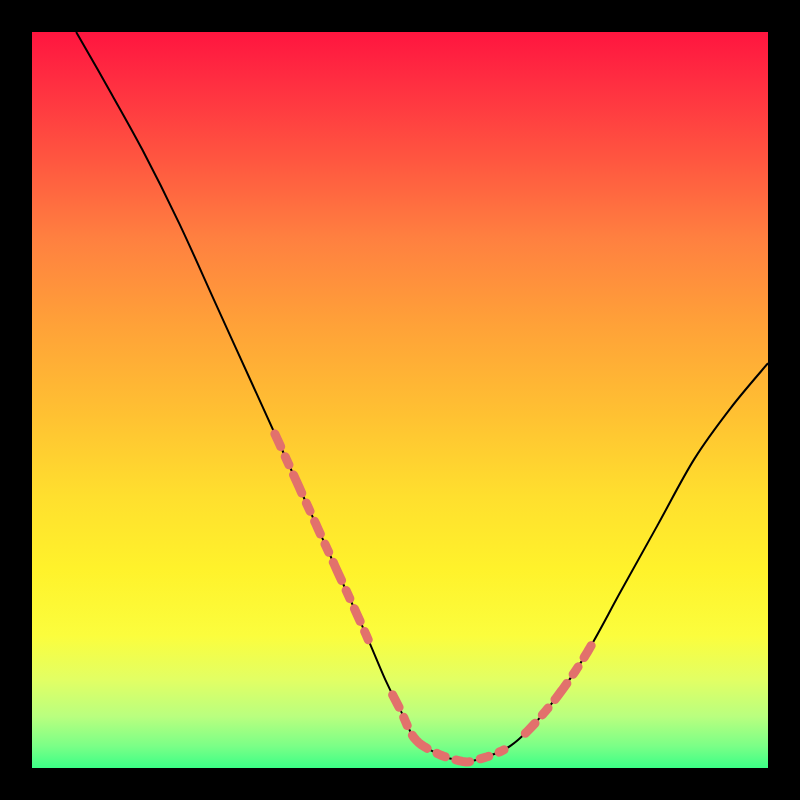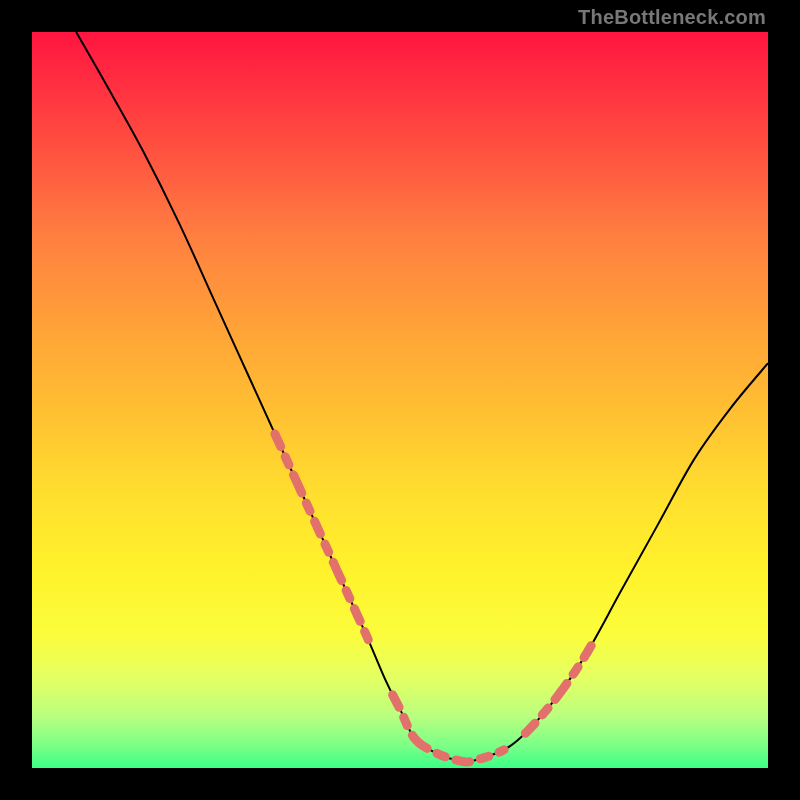--- a/index.html
+++ b/index.html
@@ -60,21 +60,20 @@
     position: absolute;
     inset: 0;
     width: 736px;
     height: 736px;
   }
 </style>
 </head>
 <body>
 
 <div class="frame">
-  <div class="watermark">TheBottleneck.com</div>
 
   <div class="plot">
     <div class="gradient-bg"></div>
 
     <svg class="curve" viewBox="0 0 736 736" preserveAspectRatio="none">
       <path id="curve-path" fill="none" stroke-width="2" stroke="#000000" d="M 44.16 0 C 49.06666666666666 8.586666666666664 62.56000000000001 31.893333333333317 73.60000000000001 51.51999999999998 C 84.64000000000001 71.14666666666665 98.13333333333333 94.45333333333332 110.39999999999999 117.75999999999999 C 122.66666666666666 141.06666666666666 134.93333333333334 165.60000000000002 147.20000000000002 191.36 C 159.4666666666667 217.12 171.73333333333335 245.33333333333334 184 272.32 C 196.26666666666665 299.3066666666667 208.53333333333333 326.2933333333333 220.79999999999998 353.28 C 233.06666666666663 380.26666666666665 245.3333333333333 407.25333333333333 257.59999999999997 434.24 C 269.8666666666666 461.2266666666667 282.1333333333334 488.21333333333337 294.40000000000003 515.2 C 306.6666666666667 542.1866666666667 321.38666666666666 574.0799999999999 331.2 596.16 C 341.0133333333333 618.24 347.14666666666665 634.1866666666667 353.28 647.6800000000001 C 359.4133333333333 661.1733333333334 363.0933333333333 667.3066666666667 368 677.12 C 372.9066666666667 686.9333333333333 376.5866666666667 699.1999999999999 382.72 706.56 C 388.85333333333335 713.92 397.44 717.5999999999999 404.8 721.28 C 412.16 724.96 420.74666666666667 727.4133333333333 426.88 728.64 C 433.0133333333333 729.8666666666667 433.0133333333333 731.0933333333334 441.59999999999997 728.64 C 450.1866666666666 726.1866666666666 466.1333333333334 722.5066666666667 478.40000000000003 713.92 C 490.6666666666667 705.3333333333333 502.9333333333333 691.84 515.1999999999999 677.12 C 527.4666666666666 662.4 539.7333333333333 645.2266666666667 552 625.6 C 564.2666666666667 605.9733333333334 576.5333333333334 581.44 588.8000000000001 559.36 C 601.0666666666667 537.28 613.3333333333334 515.2 625.6 493.12 C 637.8666666666667 471.04 650.1333333333333 446.50666666666666 662.4 426.88 C 674.6666666666666 407.25333333333333 686.9333333333333 391.3066666666667 699.1999999999999 375.36 C 711.4666666666666 359.41333333333336 729.8666666666667 338.56 736 331.2"></path>
       <g id="dash-group">
           <path d="M 242.891357421875 401.8809814453125 L 245.29371643066406 407.1661376953125 L 247.696044921875 412.4512939453125 L 250.09840393066406 417.7364501953125 L 252.50074768066406 423.0216369628906 L 254.90310668945312 428.3067932128906 L 257.3054504394531 433.5919494628906 L 259.7077941894531 438.87713623046875 L 262.1101379394531 444.16229248046875 L 264.5124816894531 449.44744873046875 L 266.9148254394531 454.73260498046875 L 269.3171691894531 460.01776123046875 L 271.7195129394531 465.30291748046875 L 274.1218566894531 470.5881042480469 L 276.52423095703125 475.873291015625 L 278.92657470703125 481.158447265625 L 281.32891845703125 486.443603515625 L 283.7312316894531 491.7287292480469 L 286.1335754394531 497.013916015625 L 288.53594970703125 502.299072265625 L 290.93829345703125 507.5842590332031 L 293.34063720703125 512.8694458007812 L 295.7451477050781 518.1536254882812 L 298.1513977050781 523.43701171875 L 300.5608215332031 528.7189331054688 L 302.9723205566406 533.9998779296875 L 305.3847351074219 539.2804565429688 L 307.7977600097656 544.5607299804688 L 310.2108154296875 549.841064453125 L 312.62384033203125 555.121337890625 L 315.0343017578125 560.4027709960938 L 317.44268798828125 565.6851806640625 L 319.8480529785156 570.968994140625 L 322.2481384277344 576.2551879882812 L 324.6422424316406 581.5441284179688 L 327.0285949707031 586.8365478515625 L 329.40460205078125 592.133544921875 L 331.7659606933594 597.4371337890625 L 334.1015930175781 602.7520751953125 L 336.4084777832031 608.07958984375 L 338.688232421875 613.4188232421875" fill="none" stroke="#e2716c" stroke-width="9" stroke-linecap="round" stroke-dasharray="14 11 9 11 20 11 9 11"></path>
           <path d="M 360.62811279296875 662.8630981445312 L 362.31494140625 666.1152954101562 L 364.0131530761719 669.3616333007812 L 365.70458984375 672.6115112304688 L 367.3729553222656 675.8732299804688 L 368.9884338378906 679.1613159179688 L 370.5000915527344 682.4984741210938 L 371.94891357421875 685.8634643554688 L 373.37921142578125 689.2364501953125 L 374.8301696777344 692.6005249023438 L 376.34576416015625 695.9358520507812 L 377.97576904296875 699.2166137695312 L 379.7792053222656 702.4049072265625 L 381.8316345214844 705.4380493164062 L 384.206298828125 708.2252197265625 L 386.86907958984375 710.7393188476562 L 389.75830078125 712.9900512695312 L 392.8163146972656 715.0064086914062 L 395.99102783203125 716.8341674804688 L 399.2391052246094 718.5286254882812 L 402.52227783203125 720.154541015625 L 405.8089904785156 721.773193359375 L 409.15423583984375 723.2659912109375 L 412.5661315917969 724.5999755859375 L 416.03009033203125 725.79248046875 L 419.5359802246094 726.8552856445312 L 423.0777587890625 727.7915649414062 L 426.6523132324219 728.5936279296875 L 430.2216491699219 729.4170532226562 L 433.8224182128906 730.0496215820312 L 437.458984375 729.6800537109375 L 441.0157165527344 728.8047485351562 L 444.5445861816406 727.8201904296875 L 448.0755615234375 726.8433837890625 L 451.59637451171875 725.8303833007812 L 455.09844970703125 724.7543334960938 L 458.5740661621094 723.5958862304688 L 462.014892578125 722.3380737304688 L 465.41180419921875 720.9661865234375 L 468.7528991699219 719.4638061523438 L 472.0239562988281 717.814453125" fill="none" stroke="#e2716c" stroke-width="9" stroke-linecap="round" stroke-dasharray="14 11 9 11 20 11 9 11"></path>
           <path d="M 493.3324890136719 701.2894287109375 L 495.295166015625 699.3463134765625 L 497.2310485839844 697.3765258789062 L 499.1422119140625 695.3826904296875 L 501.0304870605469 693.3672485351562 L 502.8983459472656 691.332763671875 L 504.74737548828125 689.2813110351562 L 506.5791320800781 687.2142333984375 L 508.39654541015625 685.1347045898438 L 510.1993713378906 683.0424194335938 L 511.99053955078125 680.9401245117188 L 513.770751953125 678.8285522460938 L 515.541015625 676.7086791992188 L 517.2978515625 674.5776977539062 L 519.0379028320312 672.432861328125 L 520.7625732421875 670.2758178710938 L 522.4710693359375 668.1057739257812 L 524.1648559570312 665.9242553710938 L 525.8433227539062 663.7310180664062 L 527.5072021484375 661.5266723632812 L 529.1572265625 659.3118286132812 L 530.7923583984375 657.0861206054688 L 532.4149169921875 654.8511352539062 L 534.022705078125 652.6055297851562 L 535.6182250976562 650.35107421875 L 537.2007446289062 648.0875854492188 L 538.7699584960938 645.8148803710938 L 540.3276977539062 643.5343017578125 L 541.872802734375 641.2449951171875 L 543.40576171875 638.9476928710938 L 544.9276733398438 636.64306640625 L 546.4376831054688 634.3305053710938 L 547.9362182617188 632.010498046875 L 549.4242553710938 629.683837890625 L 550.9016723632812 627.3504028320312 L 552.3674926757812 625.0096435546875 L 553.8163452148438 622.6583862304688 L 555.246337890625 620.2955322265625 L 556.6598510742188 617.9227905273438 L 558.05712890625 615.5404663085938 L 559.441162109375 613.1505126953125" fill="none" stroke="#e2716c" stroke-width="9" stroke-linecap="round" stroke-dasharray="14 11 9 11 20 11 9 11"></path>

